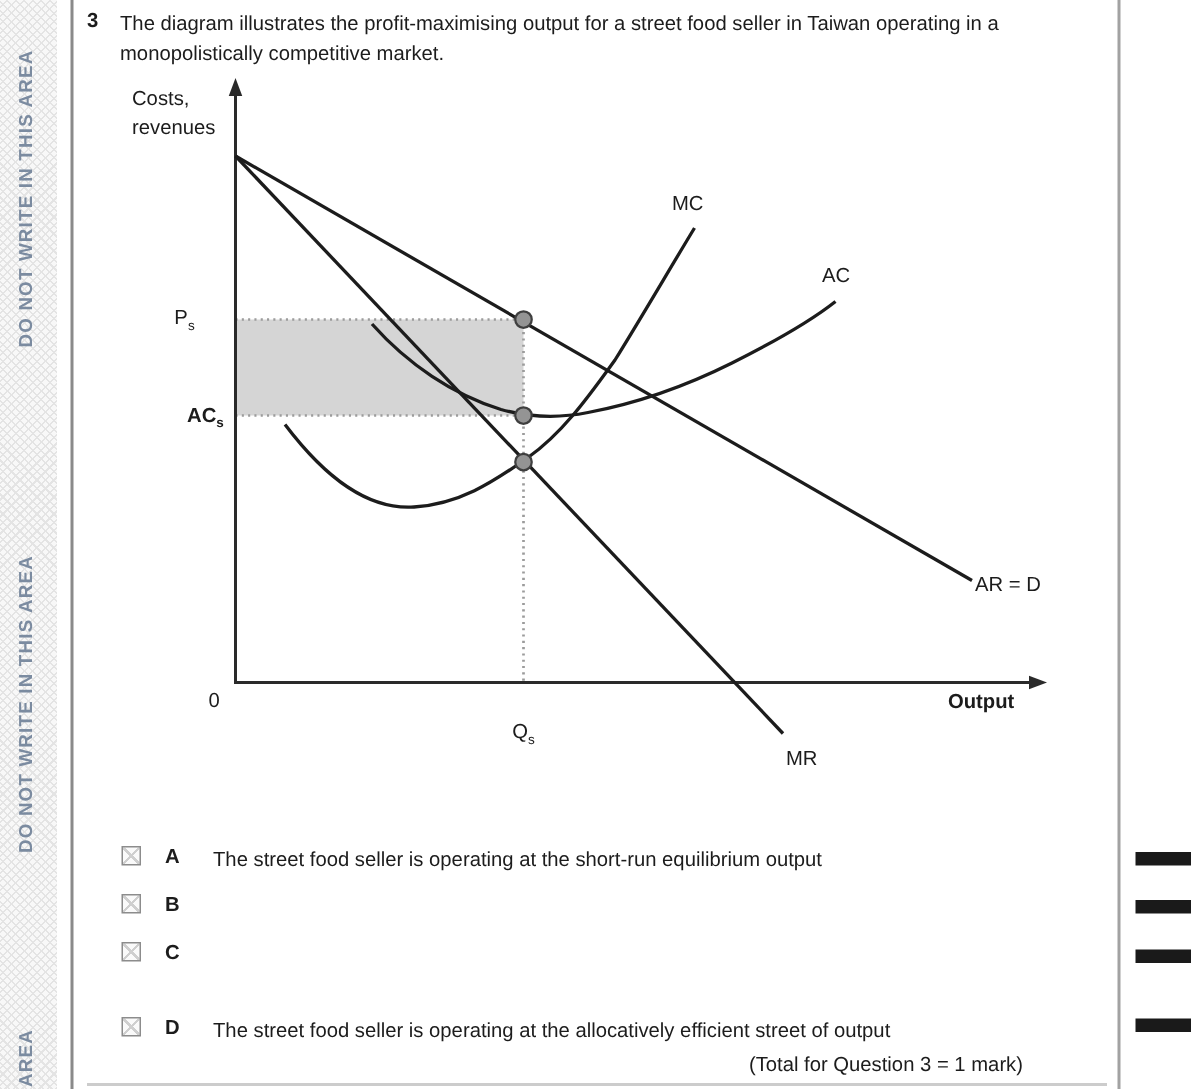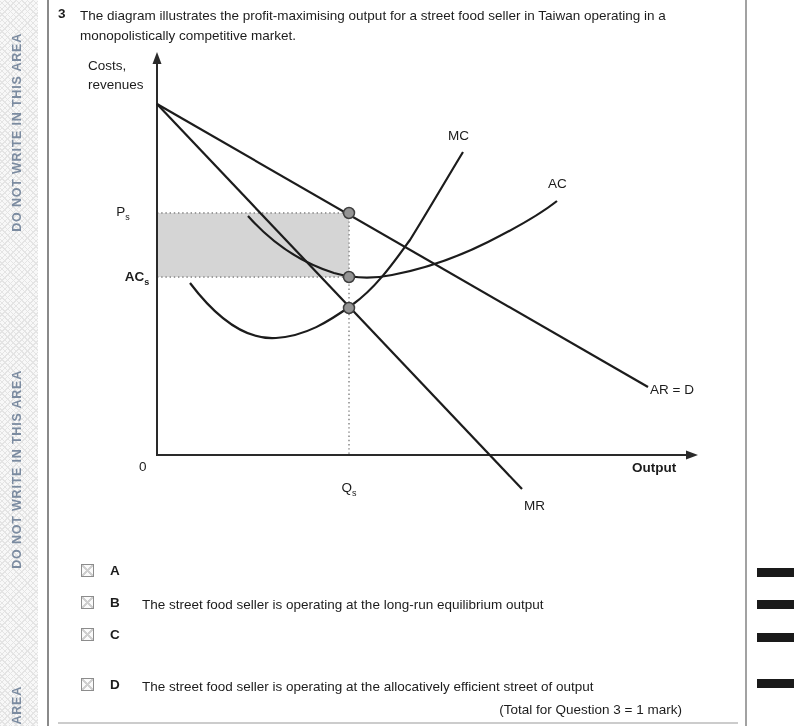--- a/index.html
+++ b/index.html
@@ -125,25 +125,25 @@
     <div class="dlabel lab-zero">0</div>
     <div class="dlabel lab-ps"><span>P</span><sub>s</sub></div>
     <div class="dlabel lab-acs"><span>AC</span><sub>s</sub></div>
     <div class="dlabel lab-qs"><span>Q</span><sub>s</sub></div>
   </div>
 
 
   <div class="opt-row r-a">
     <div class="opt-box"></div>
     <div class="opt-letter">A</div>
+    <div class="opt-text">The street food seller is operating at the short-run equilibrium output</div>
   </div>
   <div class="opt-row r-b">
     <div class="opt-box"></div>
     <div class="opt-letter">B</div>
-    <div class="opt-text">The street food seller is operating at the long-run equilibrium output</div>
   </div>
   <div class="opt-row r-c">
     <div class="opt-box"></div>
     <div class="opt-letter">C</div>
   </div>
   <div class="opt-row r-d">
     <div class="opt-box"></div>
     <div class="opt-letter">D</div>
     <div class="opt-text">The street food seller is operating at the allocatively efficient street of output</div>
   </div>

